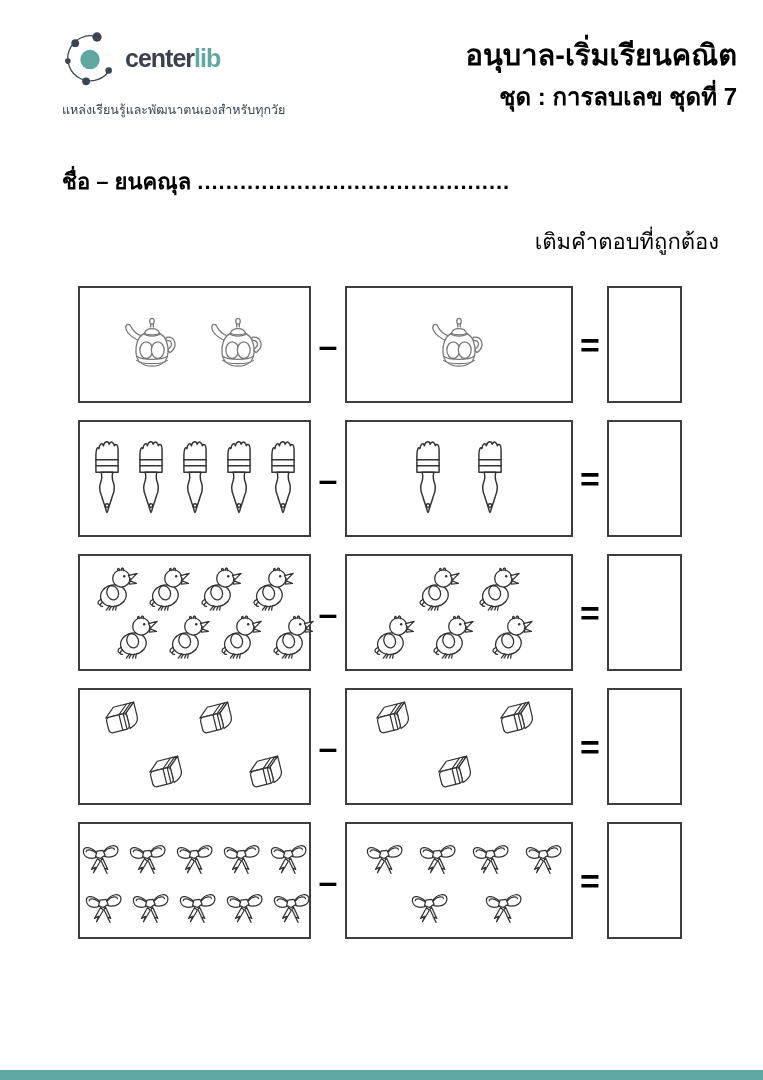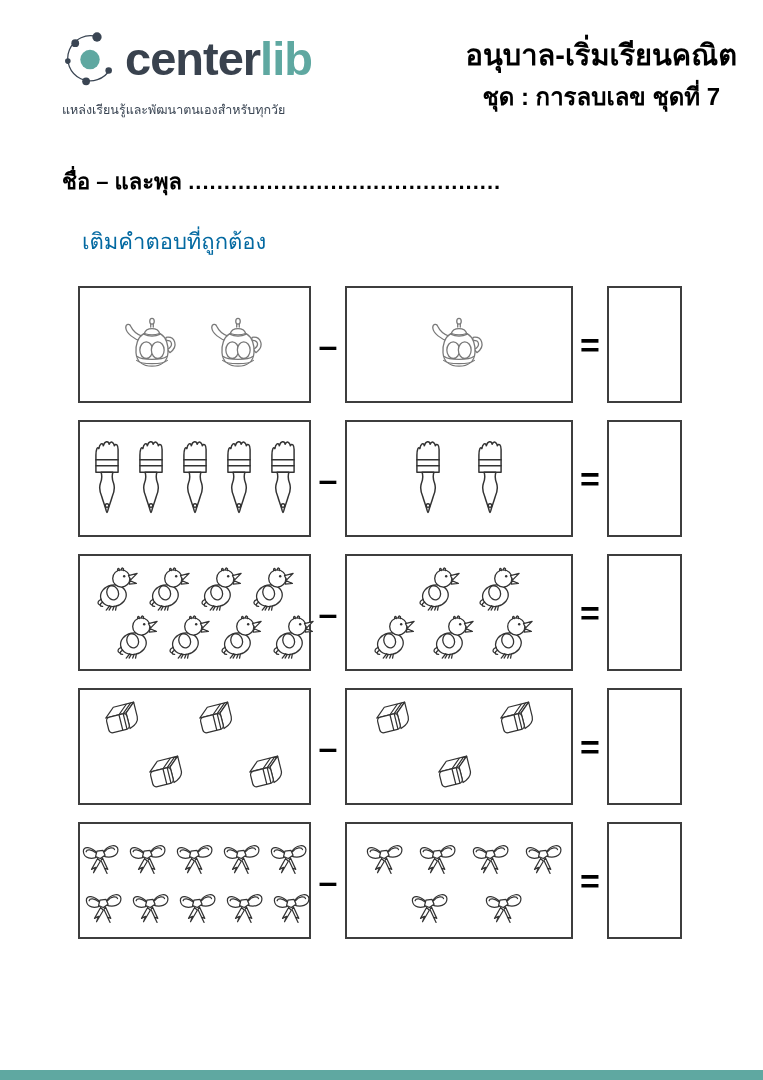--- a/index.html
+++ b/index.html
@@ -4,32 +4,32 @@
 <style>
   html,body{margin:0;padding:0;background:#fff;}
   .page{position:relative;width:763px;height:1080px;background:#fff;overflow:hidden;
         font-family:"Liberation Sans","DejaVu Sans",sans-serif;color:#111;}
 
   
   .header{display:flex;justify-content:space-between;align-items:flex-start;padding:30px 26px 0 62px;}
   .logo{display:flex;flex-direction:column;}
   .logo-top{display:flex;align-items:center;gap:7px;}
   .logo-icon{width:56px;height:56px;flex:0 0 auto;}
-  .brand{font-size:47px;font-weight:bold;letter-spacing:-1px;line-height:1;}
+  .brand{font-size:25px;font-weight:bold;letter-spacing:-1px;line-height:1;}
   .brand-navy{color:#39424e;}
   .brand-teal{color:#5fa8a1;}
   .tagline{font-size:12.5px;color:#3a4553;margin-top:14px;}
-  .titles{text-align:center;padding-top:10px;}
+  .titles{text-align:right;padding-top:10px;}
   .title{font-size:29px;font-weight:bold;line-height:1.1;color:#000;}
   .subtitle{font-size:24px;font-weight:bold;margin-top:5px;color:#000;}
 
   
   .name-line{margin:44px 62px 0;font-size:22px;font-weight:bold;color:#000;}
   .name-dots{font-weight:bold;letter-spacing:1px;}
-  .instruction{margin:25px 82px 0;font-size:22px;color:#0369a1;}
+  .instruction{margin:25px 44px 0;font-size:22px;color:#000000;text-align:right;}
 
   
   .problems{margin:27px 0 0 78px;}
   .problem-row{display:flex;height:117px;margin-bottom:17px;}
   .pic-box{width:233px;height:117px;border:2px solid #3e3e3e;box-sizing:border-box;
            display:flex;flex-direction:column;justify-content:center;gap:2px;background:#fff;}
   .pic-box.s{width:228px;}
   .opcell{display:flex;align-items:center;justify-content:center;width:34px;
           font-size:34px;font-weight:bold;color:#000;line-height:1;}
   .answer-box{width:75px;height:117px;border:2px solid #3e3e3e;box-sizing:border-box;background:#fff;}
@@ -144,21 +144,21 @@
         <div class="brand"><span class="brand-navy">center</span><span class="brand-teal">lib</span></div>
       </div>
       <div class="tagline">แหล่งเรียนรู้และพัฒนาตนเองสำหรับทุกวัย</div>
     </div>
     <div class="titles">
       <div class="title">อนุบาล-เริ่มเรียนคณิต</div>
       <div class="subtitle">ชุด : การลบเลข ชุดที่ 7</div>
     </div>
   </div>
 
-  <div class="name-line"><span>ชื่อ – และพุล</span> <span class="name-dots">............................................</span></div>
+  <div class="name-line"><span>ชื่อ – ยนคณุล</span> <span class="name-dots">............................................</span></div>
 
   <div class="instruction">เติมคำตอบที่ถูกต้อง</div>
 
   <div class="problems">
   <div class="problem-row">
     <div class="pic-box m minuend box-teapot">
           <div class="icon-row">
             <svg class="item teapot">
               <use href="#sym-teapot"></use>
             </svg>

